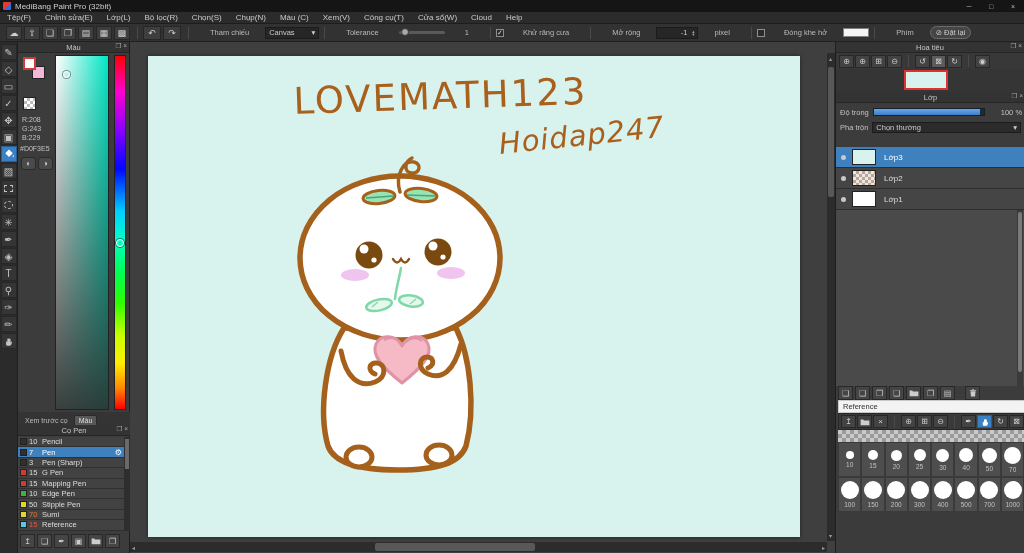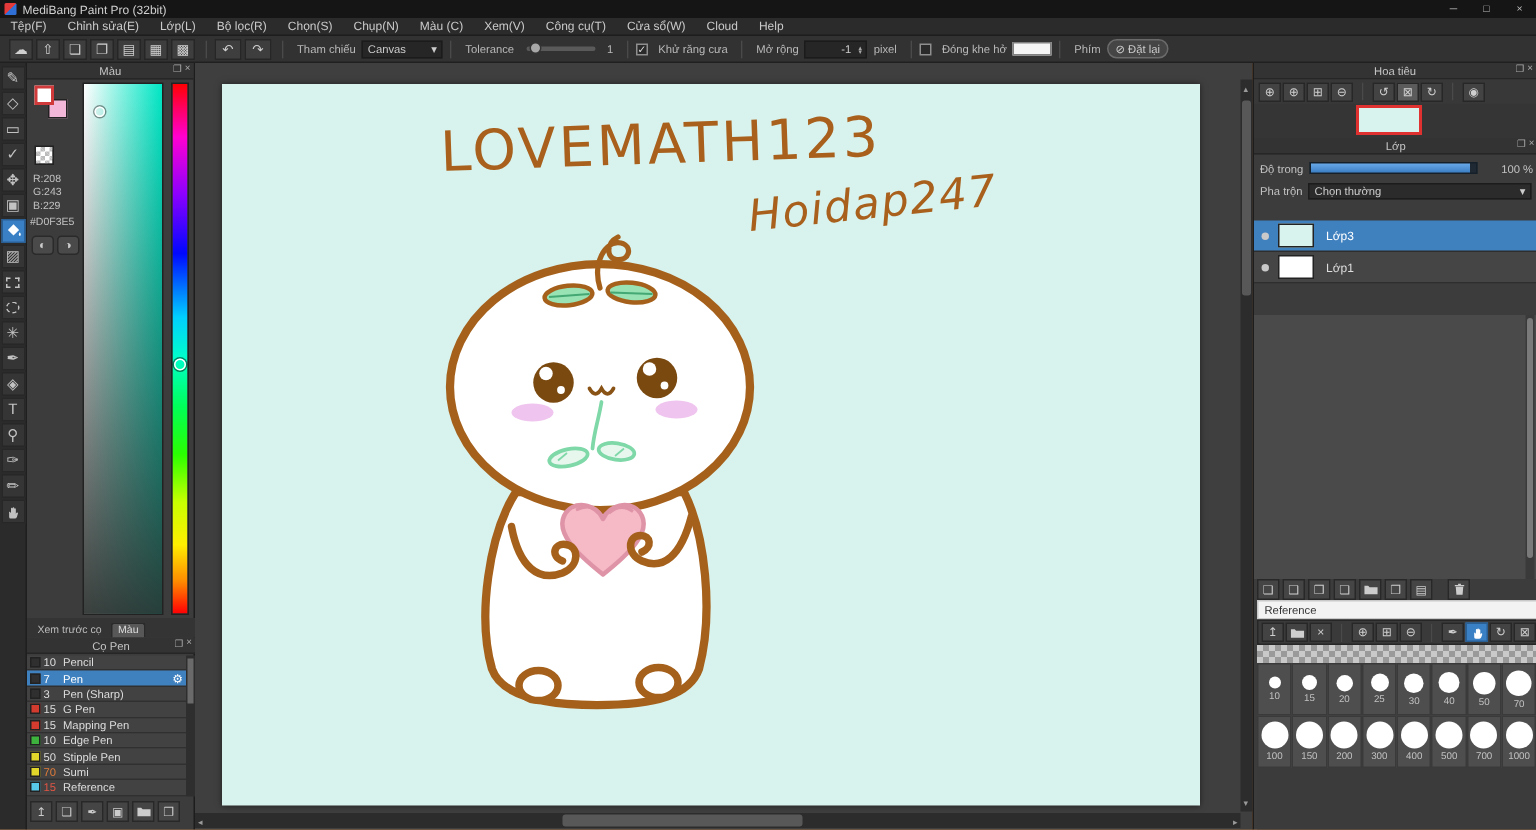--- a/index.html
+++ b/index.html
@@ -1,36 +1,36 @@
 <!DOCTYPE html>
 <html><head>
 <meta charset="utf-8">
 <style>
   * { margin:0; padding:0; box-sizing:border-box; }
   html,body { width:1024px; height:553px; overflow:hidden; background:#222; }
   body { font-family:"Liberation Sans", sans-serif; color:#c8c8c8; }
-  #app { position:relative; width:1024px; height:553px; background:#f97316; }
+  #app { position:relative; width:1024px; height:553px; background:#4c1d95; }
 
   
   #titlebar { position:absolute; left:0; top:0; width:1024px; height:12px; background:#151515; display:flex; align-items:center; padding-left:3px; }
   .app-ico { width:8px; height:8px; margin-right:4px; background:linear-gradient(135deg,#e23a3a 0 50%,#2f6fd6 50% 100%); border-radius:1px; }
   .title-text { font-size:8px; color:#cfcfcf; white-space:nowrap; }
   .win-controls { position:absolute; right:0; top:0; height:12px; display:flex; }
   .wbtn { width:22px; height:12px; display:flex; align-items:center; justify-content:center; font-size:7px; color:#bbb; }
   .wbtn:last-child { }
 
   
   #menubar { position:absolute; left:0; top:12px; width:1024px; height:12px; background:#2b2b2b; display:flex; align-items:center; border-bottom:1px solid #1d1d1d; }
   .menu-item { font-size:8px; color:#c9c9c9; padding:0 7px; white-space:nowrap; }
 
   
   #toolbar { position:absolute; left:0; top:24px; width:1024px; height:18px; background:#323232; border-bottom:1px solid #202020; display:flex; align-items:center; font-size:7.5px; color:#b9b9b9; padding-left:6px; }
   .tbtn { width:16px; height:14px; margin-right:2px; background:#3e3e3e; border:1px solid #262626; display:flex; align-items:center; justify-content:center; font-size:9px; color:#cfcfcf; flex:none; }
   .vsep { width:1px; height:12px; background:#242424; border-right:1px solid #4a4a4a; margin:0 5px; flex:none; }
-  .tb-label { margin:0 4px; white-space:nowrap; flex:none; }
+  .tb-label { margin:0 16px; white-space:nowrap; flex:none; }
   .tb-select { height:12px; min-width:54px; background:#262626; border:1px solid #1b1b1b; display:flex; align-items:center; justify-content:space-between; padding:0 3px; font-size:7.5px; color:#ccc; flex:none; }
   .slider { position:relative; width:46px; height:3px; background:#5a5a5a; border-radius:2px; margin:0 4px; flex:none; }
   .slider .knob { position:absolute; top:-3px; width:8px; height:8px; border-radius:50%; background:#a8a8a8; border:1px solid #333; }
   .checkbox { width:8px; height:8px; border:1px solid #8f8f8f; background:#2a2a2a; display:flex; align-items:center; justify-content:center; font-size:7px; color:#ddd; margin-right:3px; flex:none; }
   .spinbox { height:12px; width:42px; background:#262626; border:1px solid #1b1b1b; display:flex; align-items:center; flex:none; }
   .spinbox .val { flex:1; text-align:right; padding-right:2px; font-size:7.5px; color:#ccc; }
   .spin-arrows { display:flex; flex-direction:column; width:8px; font-size:4.5px; line-height:3px; color:#aaa; text-align:center; }
   .color-chip { width:26px; height:9px; background:#f5f5f5; border:1px solid #808080; flex:none; }
   .reset-btn { height:13px; border:1px solid #6b6b6b; border-radius:7px; background:#454545; display:flex; align-items:center; padding:0 5px; gap:2px; font-size:7.5px; color:#ccc; flex:none; }
 
@@ -456,20 +456,26 @@
     </div>
     <div id="layer-list">
       <div class="layer-row selected">
         <span class="vis-dot"></span>
         <span class="layer-thumb thumb-cyan"></span>
         <span class="layer-name">Lớp3</span>
 
       </div>
       <div class="layer-row">
         <span class="vis-dot"></span>
+        <span class="layer-thumb thumb-checker"></span>
+        <span class="layer-name">Lớp2</span>
+
+      </div>
+      <div class="layer-row">
+        <span class="vis-dot"></span>
         <span class="layer-thumb thumb-white"></span>
         <span class="layer-name">Lớp1</span>
 
       </div>
     </div>
     <div id="layer-empty">
       <div id="layer-scroll">
           <span class="thumb"></span>
         </div>
     </div>

